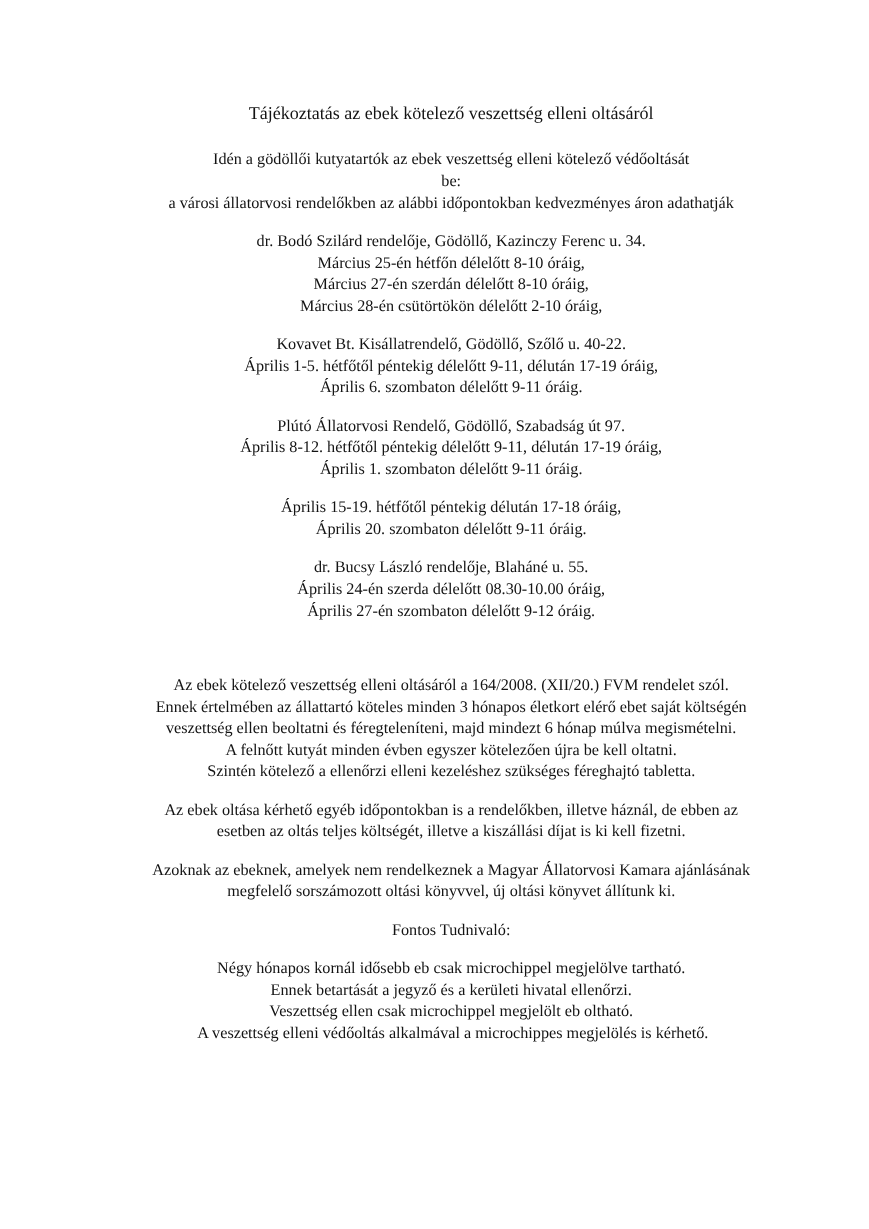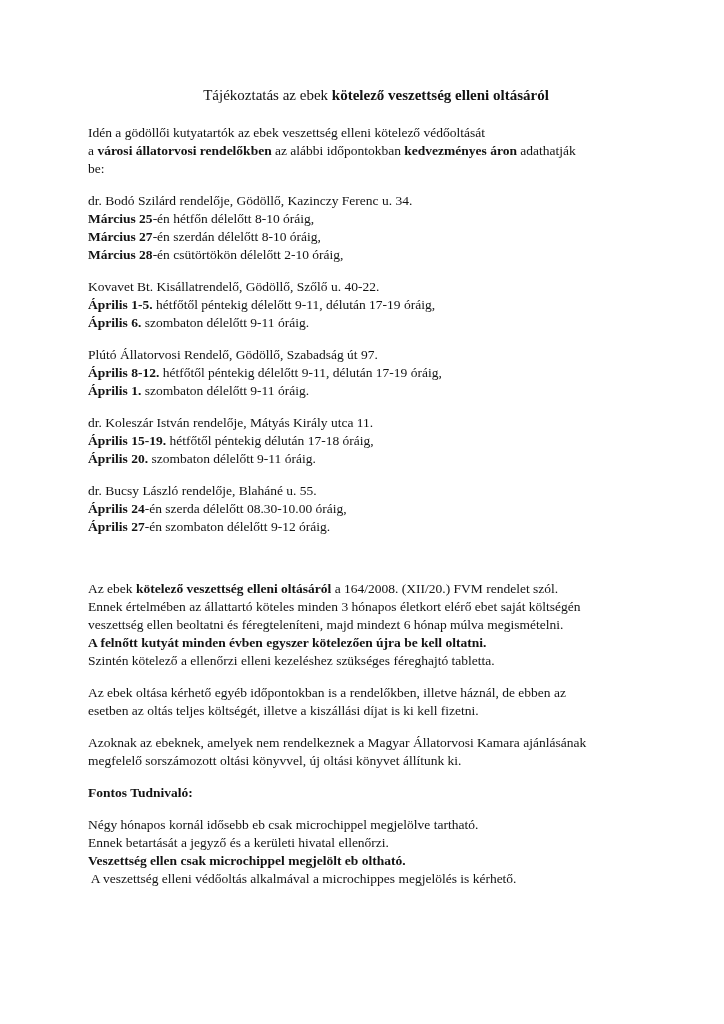--- a/index.html
+++ b/index.html
@@ -22,60 +22,60 @@
     font-size: 15px;
     font-weight: normal;
     line-height: 18px;
     text-align: center;
     margin: 0 0 20px 0;
     white-space: nowrap;
   }
   .doc-body { }
   .block {
     margin: 0 0 14px 0;
+    text-align: center;
   }
   .block.section-break {
     margin-bottom: 44px;
   }
   .line {
     font-size: 13.5px;
     line-height: 18px;
     white-space: pre;
   }
-  b { font-weight: 700; }
+  b { font-weight: 400; }
 </style>
 </head>
 <body>
 
 <div class="page">
   <h1 class="title"><span>Tájékoztatás az ebek </span><b>kötelező veszettség elleni oltásáról</b></h1>
   <div class="doc-body" id="doc-body">
       <div class="block">
         <div class="line"><span>Idén a gödöllői kutyatartók az ebek veszettség elleni kötelező védőoltását</span></div>
+        <div class="line"><span>be:</span></div>
         <div class="line"><span>a </span><b>városi állatorvosi rendelőkben</b><span> az alábbi időpontokban </span><b>kedvezményes áron</b><span> adathatják</span></div>
-        <div class="line"><span>be:</span></div>
       </div>
       <div class="block">
         <div class="line"><span>dr. Bodó Szilárd rendelője, Gödöllő, Kazinczy Ferenc u. 34.</span></div>
         <div class="line"><b>Március 25</b><span>-én hétfőn délelőtt 8-10 óráig,</span></div>
         <div class="line"><b>Március 27</b><span>-én szerdán délelőtt 8-10 óráig,</span></div>
         <div class="line"><b>Március 28</b><span>-én csütörtökön délelőtt 2-10 óráig,</span></div>
       </div>
       <div class="block">
         <div class="line"><span>Kovavet Bt. Kisállatrendelő, Gödöllő, Szőlő u. 40-22.</span></div>
         <div class="line"><b>Április 1-5.</b><span> hétfőtől péntekig délelőtt 9-11, délután 17-19 óráig,</span></div>
         <div class="line"><b>Április 6.</b><span> szombaton délelőtt 9-11 óráig.</span></div>
       </div>
       <div class="block">
         <div class="line"><span>Plútó Állatorvosi Rendelő, Gödöllő, Szabadság út 97.</span></div>
         <div class="line"><b>Április 8-12.</b><span> hétfőtől péntekig délelőtt 9-11, délután 17-19 óráig,</span></div>
         <div class="line"><b>Április 1.</b><span> szombaton délelőtt 9-11 óráig.</span></div>
       </div>
       <div class="block">
-        <div class="line"><span>dr. Koleszár István rendelője, Mátyás Király utca 11.</span></div>
         <div class="line"><b>Április 15-19.</b><span> hétfőtől péntekig délután 17-18 óráig,</span></div>
         <div class="line"><b>Április 20.</b><span> szombaton délelőtt 9-11 óráig.</span></div>
       </div>
       <div class="block section-break">
         <div class="line"><span>dr. Bucsy László rendelője, Blaháné u. 55.</span></div>
         <div class="line"><b>Április 24</b><span>-én szerda délelőtt 08.30-10.00 óráig,</span></div>
         <div class="line"><b>Április 27</b><span>-én szombaton délelőtt 9-12 óráig.</span></div>
       </div>
       <div class="block">
         <div class="line"><span>Az ebek </span><b>kötelező veszettség elleni oltásáról</b><span> a 164/2008. (XII/20.) FVM rendelet szól.</span></div>

